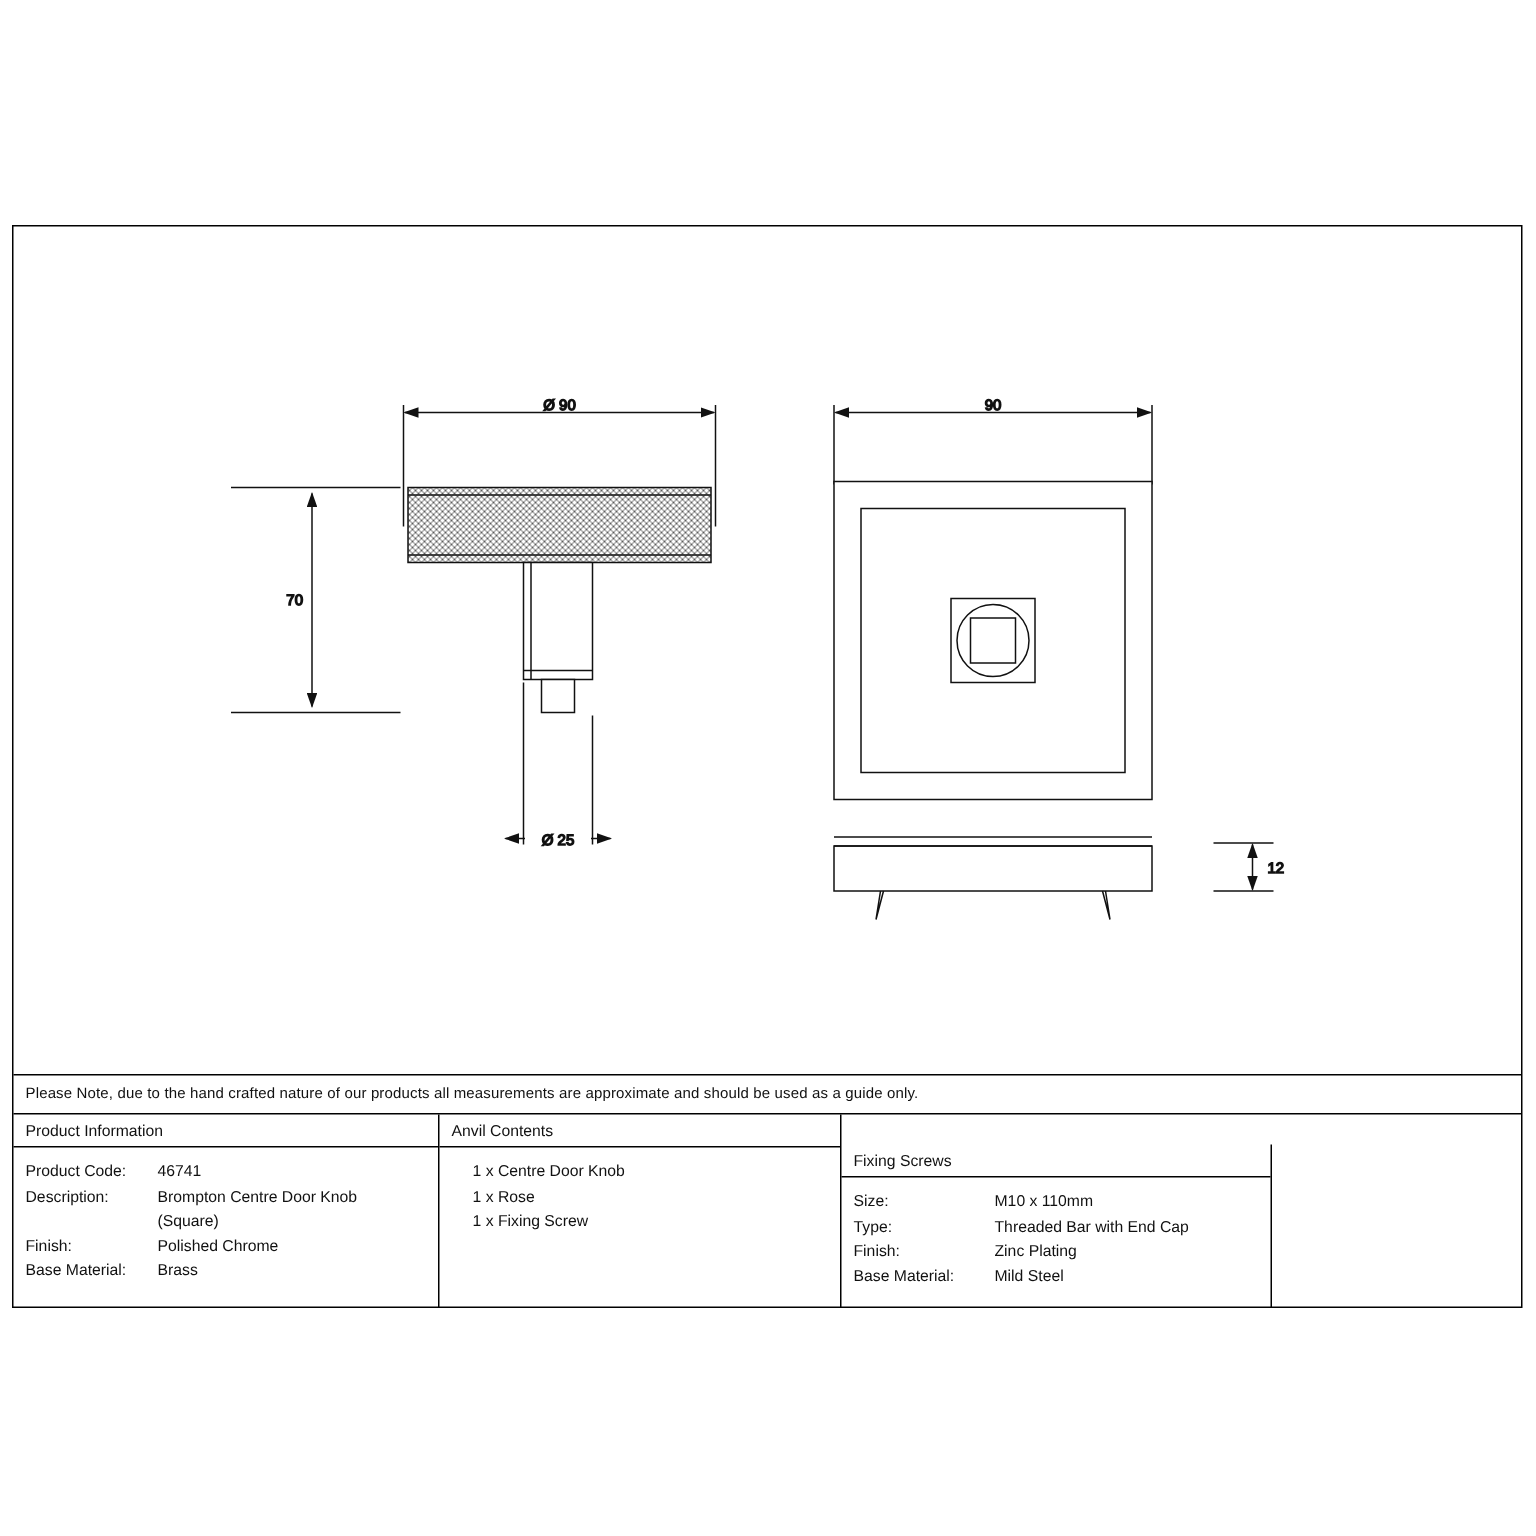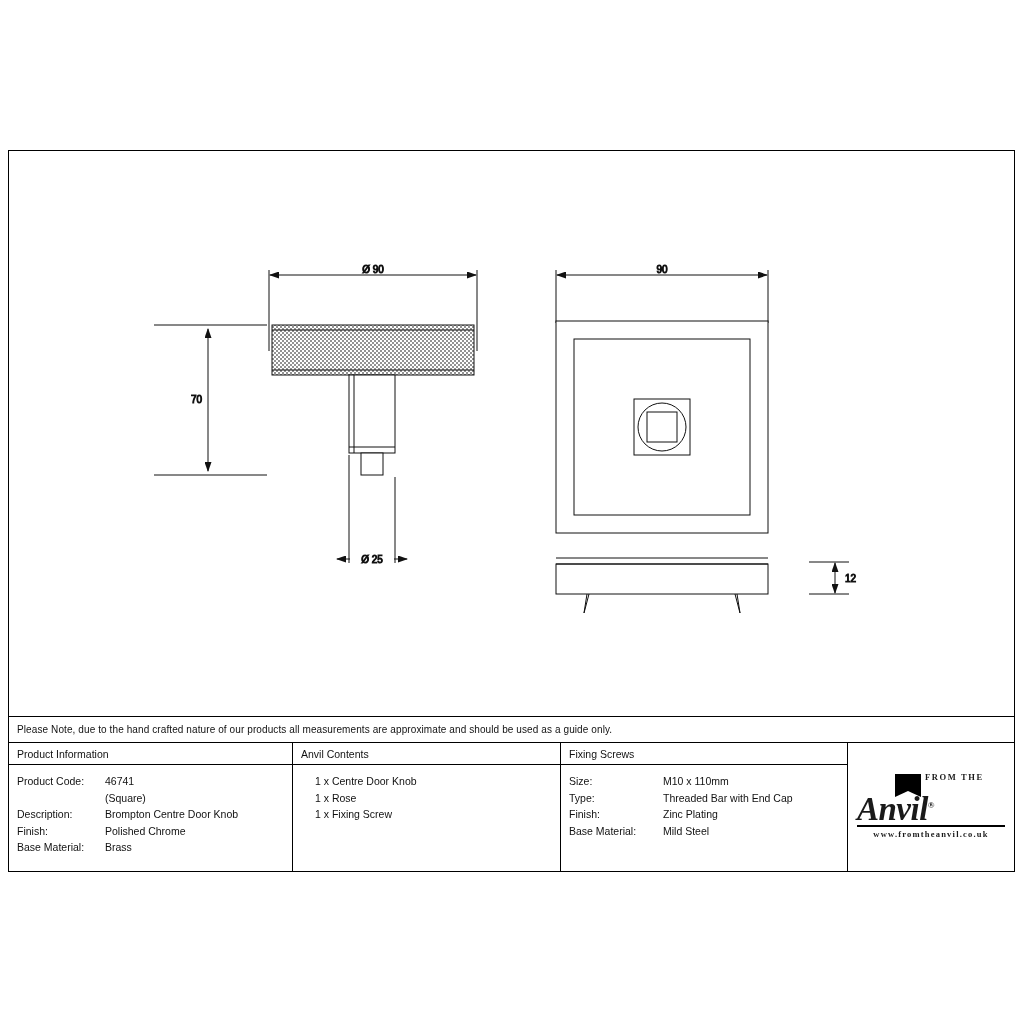--- a/index.html
+++ b/index.html
@@ -61,21 +61,21 @@
     width: 100%;
     height: 129px;
     display: flex;
   }
   .col {
     box-sizing: border-box;
     position: relative;
   }
   .col.c1 { width: 284px; border-right: 1px solid #000; }
   .col.c2 { width: 268px; border-right: 1px solid #000; }
-  .col.c3 { width: 287px; border-right: 1px solid #000; }
+  .col.c3 { width: 287px; border-right: 1px solid #000; margin-top: 20px; }
   .col.c4 { width: 166px; }
 
   .col-head {
     height: 22px;
     border-bottom: 1px solid #000;
     box-sizing: border-box;
     display: flex;
     align-items: center;
     font-size: 10.5px;
     padding-left: 8px;
@@ -263,26 +263,26 @@
   <div id="table-row">
 
     <div class="col c1">
       <div class="col-head">Product Information</div>
       <div class="col-body">
         <div class="kv">
           <div class="k">Product Code:</div>
           <div class="v">46741</div>
         </div>
         <div class="kv">
+          <div class="k">Description:</div>
+          <div class="v">Brompton Centre Door Knob</div>
+        </div>
+        <div class="kv">
           <div class="k"></div>
           <div class="v">(Square)</div>
-        </div>
-        <div class="kv">
-          <div class="k">Description:</div>
-          <div class="v">Brompton Centre Door Knob</div>
         </div>
         <div class="kv">
           <div class="k">Finish:</div>
           <div class="v">Polished Chrome</div>
         </div>
         <div class="kv">
           <div class="k">Base Material:</div>
           <div class="v">Brass</div>
         </div>
       </div>
@@ -312,28 +312,15 @@
           <div class="k">Finish:</div>
           <div class="v">Zinc Plating</div>
         </div>
         <div class="kv wide">
           <div class="k">Base Material:</div>
           <div class="v">Mild Steel</div>
         </div>
       </div>
     </div>
 
-    <div class="col c4">
-      <div id="logo-cell">
-        <div class="logo-wrap">
-          <div class="logo-top">
-            <span class="logo-flag"></span>
-            <span class="logo-fromthe">FROM THE</span>
-          </div>
-          <div class="logo-anvil"><span>Anvil</span><span class="logo-reg">®</span></div>
-          <div class="logo-rule"></div>
-          <div class="logo-url">www.fromtheanvil.co.uk</div>
-        </div>
-      </div>
-    </div>
 
   </div>
 </div>
 
 </body></html>

